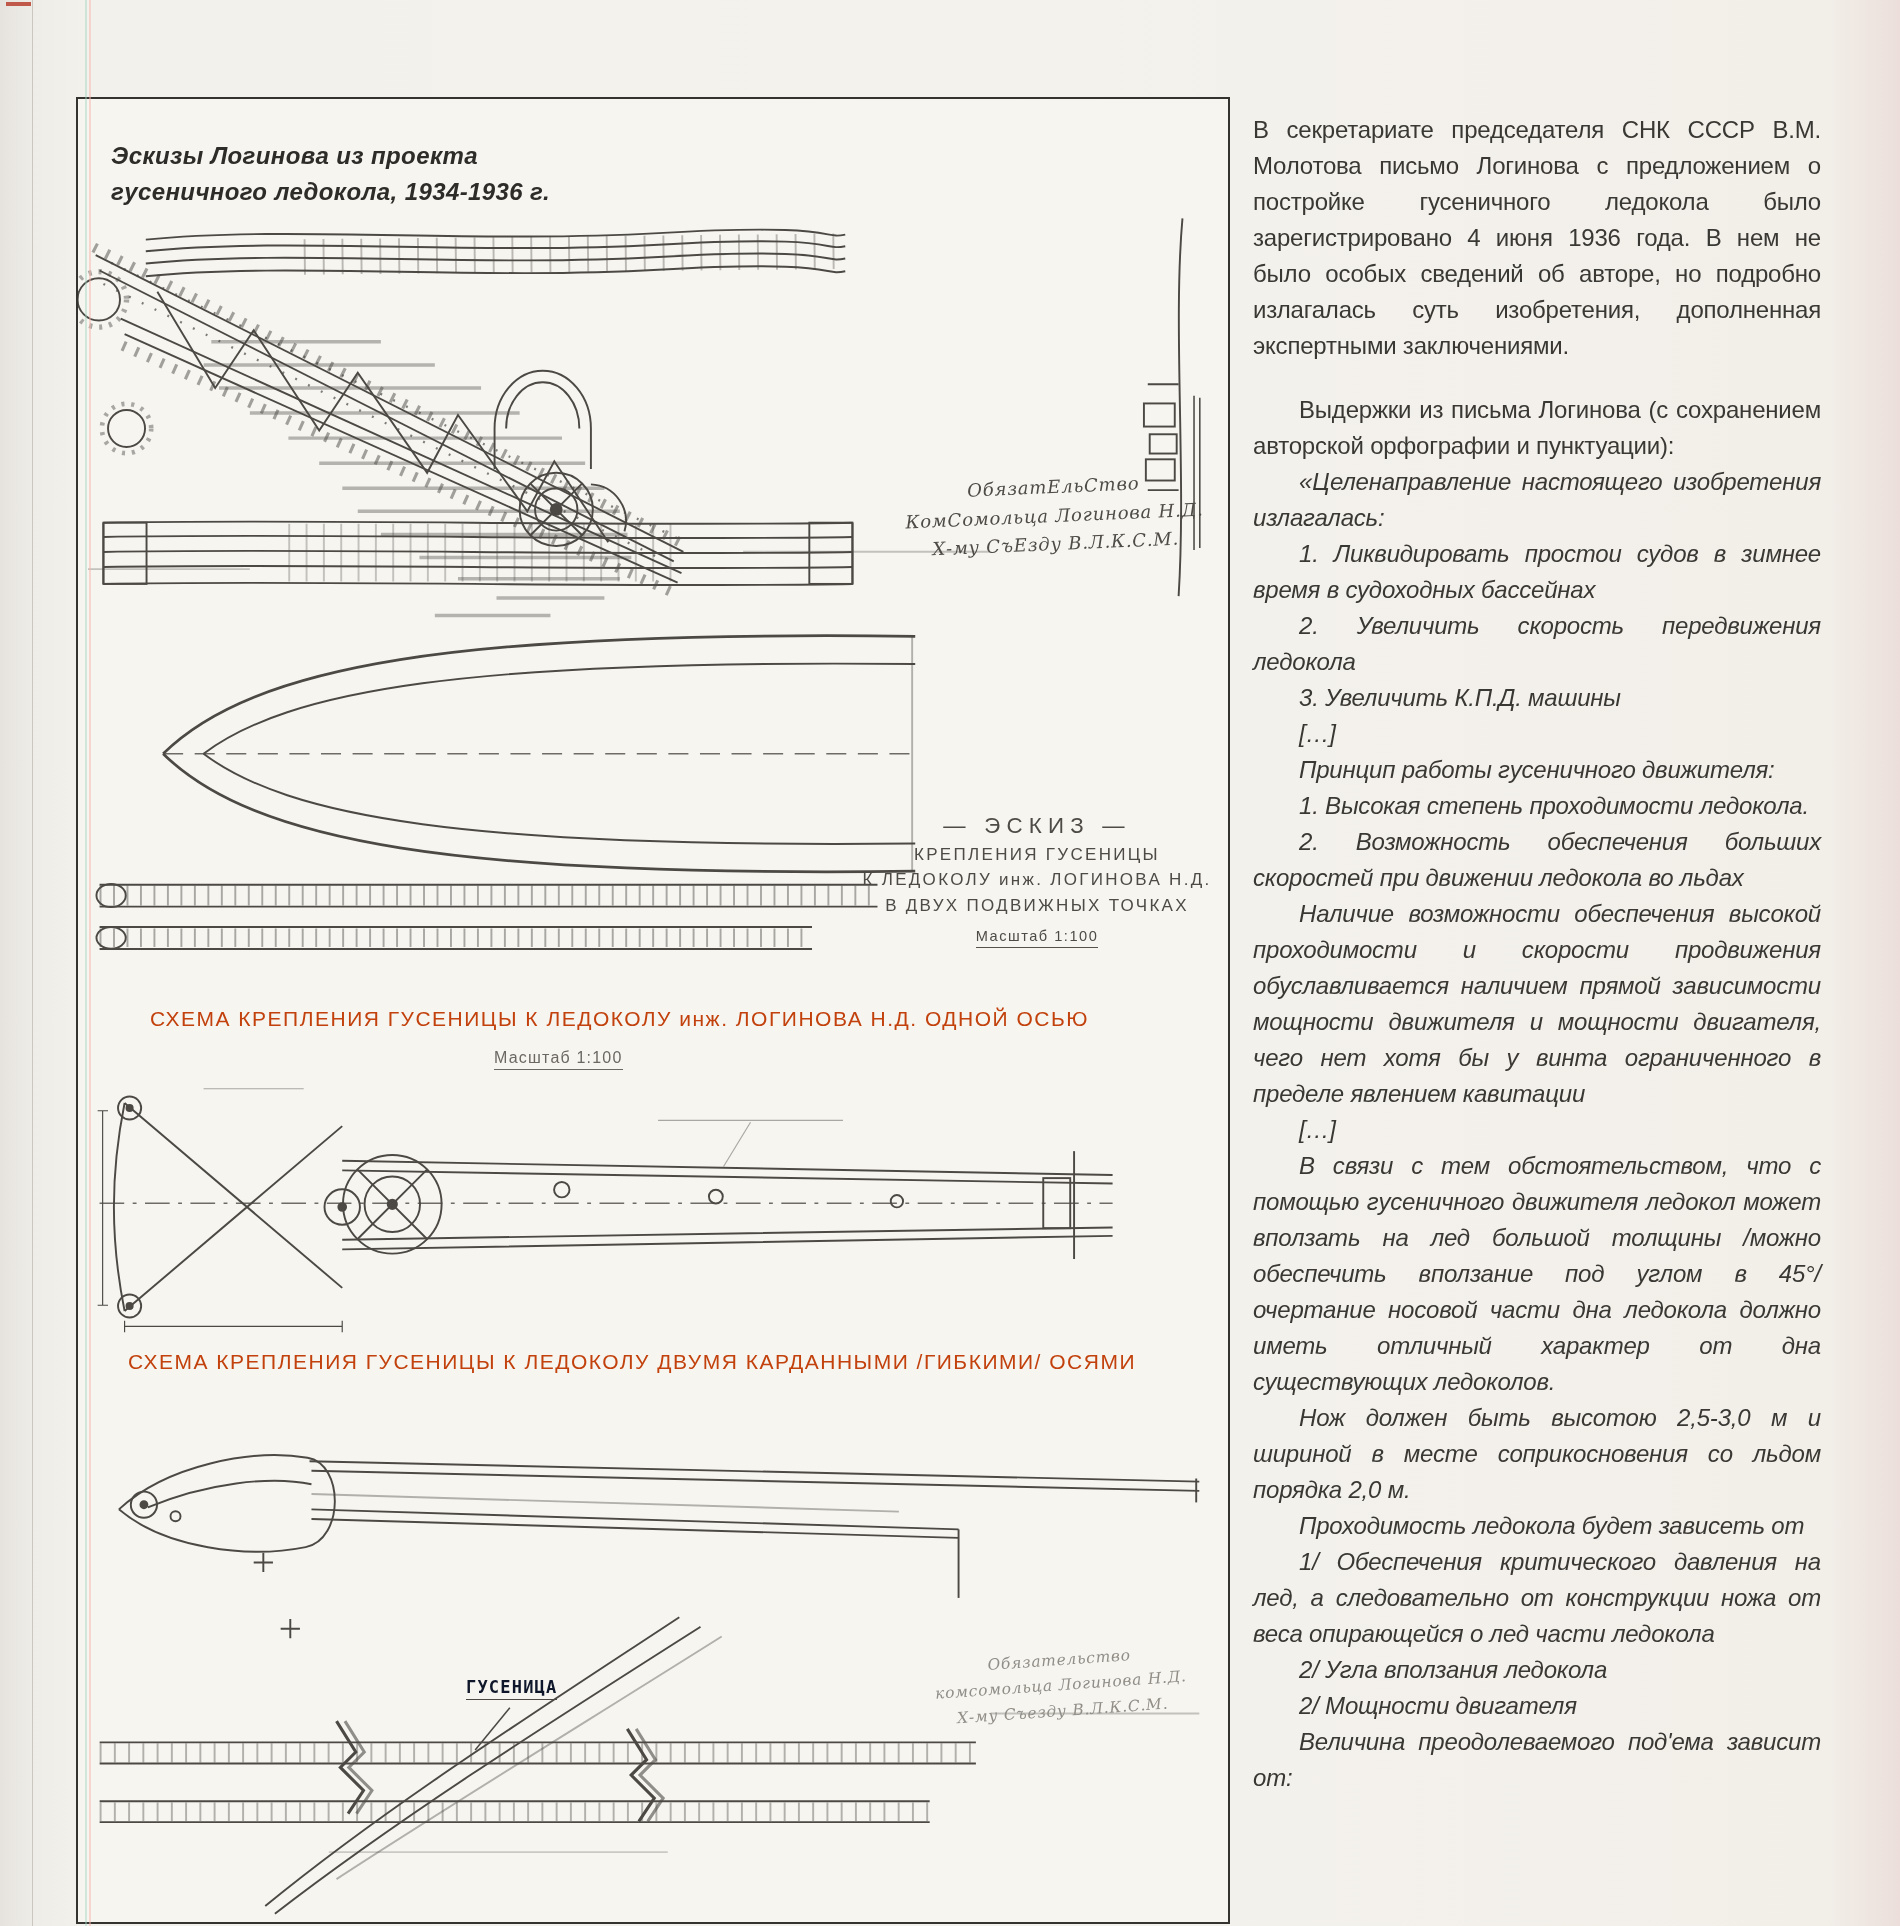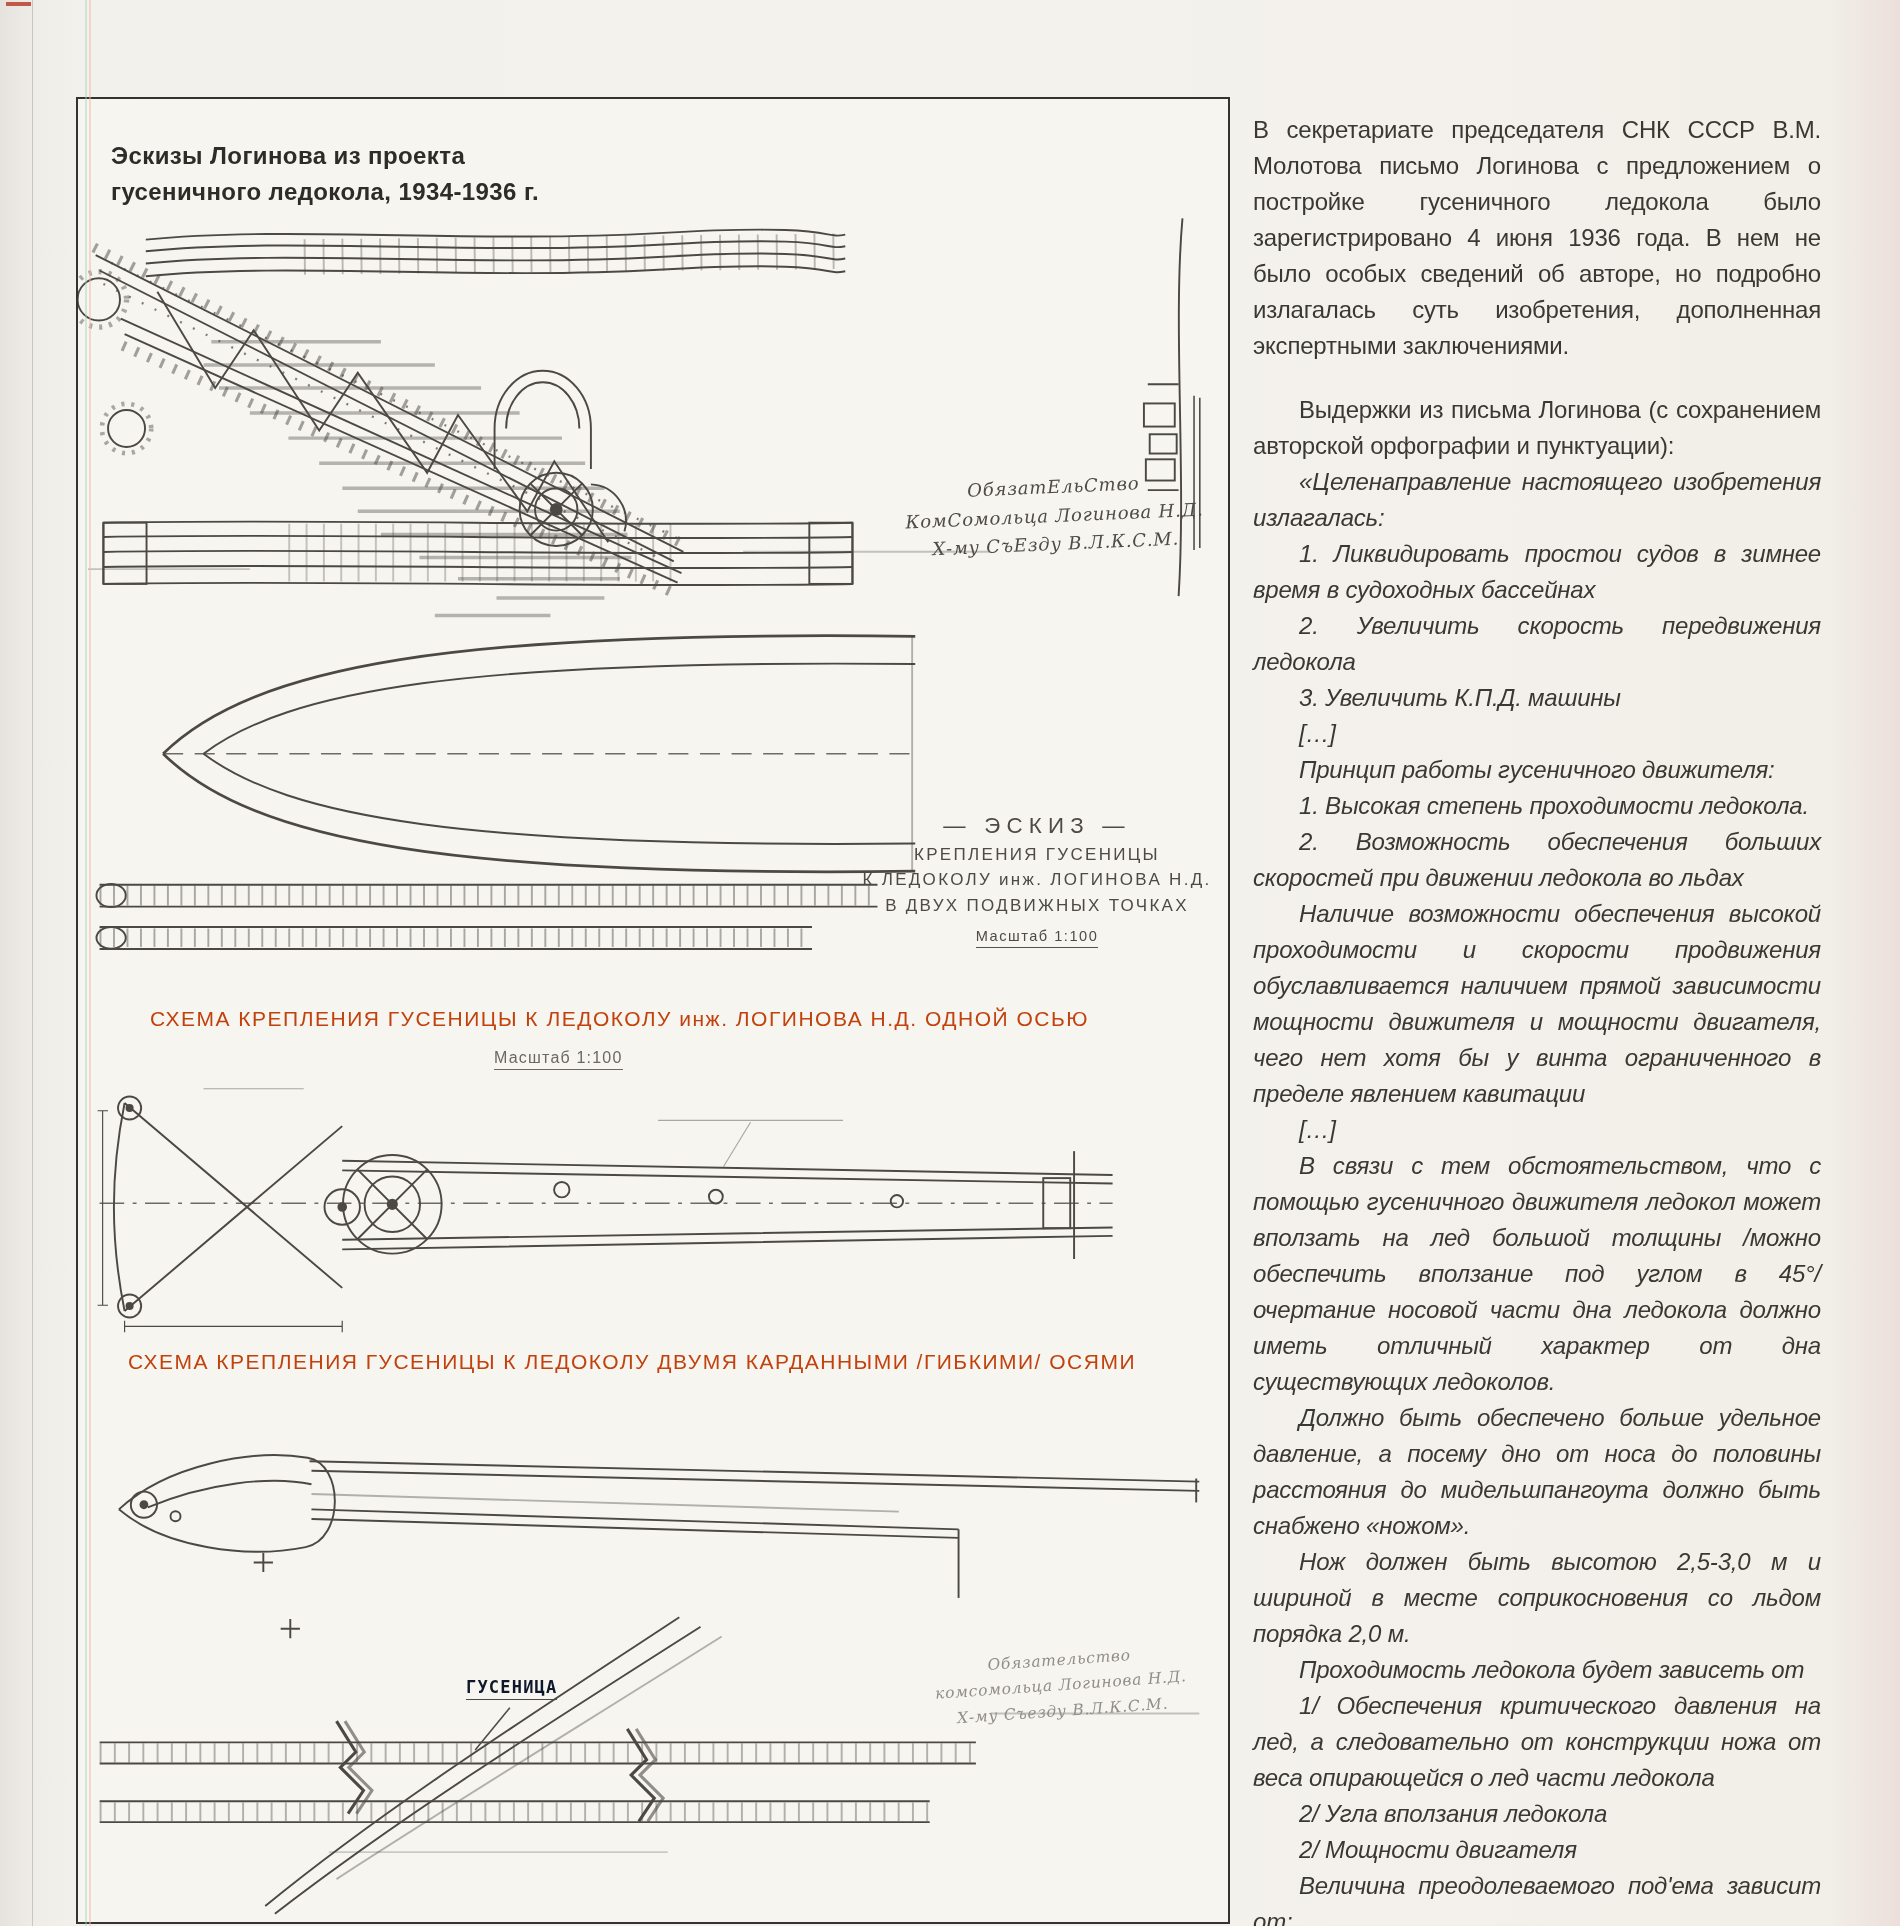--- a/index.html
+++ b/index.html
@@ -18,21 +18,21 @@
   .speck{position:absolute;left:6.2px;top:1.5px;width:25px;height:4.6px;background:#b8402f;opacity:.85;}
 
   
   .figure-box{
     position:absolute;left:76px;top:97px;width:1150px;height:1823px;
     border:2.3px solid #35332f;background:#f6f5f0;overflow:hidden;
   }
   .figure-box *{position:absolute;}
   .fig-caption{
     left:33px;top:39px;width:732px;
-    font-size:24px;line-height:36px;font-weight:bold;
+    font-size:24px;line-height:36px;font-weight:bold;font-style:italic;
     color:#2e2c29;letter-spacing:0.4px;
   }
   svg.draw{overflow:visible}
   .stencil{font-family:Liberation Sans, sans-serif;color:#55524c;}
   .sketch-label{left:774px;top:710px;width:370px;text-align:center;color:#4e4b46;}
   .sketch-label div{position:static;}
   .sk-t1{font-size:22.3px;letter-spacing:6.2px;line-height:33px;}
   .sk-t2{font-size:17px;letter-spacing:2.3px;line-height:25.4px;}
   .sk-scale{display:inline-block;margin-top:10px;font-size:14.6px;letter-spacing:1.5px;
     border-bottom:1.5px solid #55524c;padding-bottom:3.1px;}
@@ -274,21 +274,20 @@
   <p class="p ind it">1. Ликвидировать простои судов в зимнее время в судоходных бассейнах</p>
   <p class="p ind it">2. Увеличить скорость передвижения ледокола</p>
   <p class="p ind it">3. Увеличить К.П.Д. машины</p>
   <p class="p ind it">[…]</p>
   <p class="p ind it">Принцип работы гусеничного движителя:</p>
   <p class="p ind it">1. Высокая степень проходимости ледокола.</p>
   <p class="p ind it">2. Возможность обеспечения больших скоростей при движении ледокола во льдах</p>
   <p class="p ind it">Наличие возможности обеспечения высокой проходимости и скорости продвижения обуславливается наличием прямой зависимости мощности движителя и мощности двигателя, чего нет хотя бы у винта ограниченного в пределе явлением кавитации</p>
   <p class="p ind it">[…]</p>
   <p class="p ind it">В связи с тем обстоятельством, что с помощью гусеничного движителя ледокол может вползать на лед большой толщины /можно обеспечить вползание под углом в 45°/ очертание носовой части дна ледокола должно иметь отличный характер от дна существующих ледоколов.</p>
-  <p class="p ind it">Должно быть обеспечено больше удельное давление, а посему дно от носа до половины расстояния до мидельшпангоута должно быть снабжено «ножом».</p>
   <p class="p ind it">Нож должен быть высотою 2,5-3,0 м и шириной в месте соприкосновения со льдом порядка 2,0 м.</p>
   <p class="p ind it">Проходимость ледокола будет зависеть от</p>
   <p class="p ind it">1/ Обеспечения критического давления на лед, а следовательно от конструкции ножа от веса опирающейся о лед части ледокола</p>
   <p class="p ind it">2/ Угла вползания ледокола</p>
   <p class="p ind it">2/ Мощности двигателя</p>
   <p class="p ind it">Величина преодолеваемого под'ема зависит от:</p>
 
 </div>
 
 <div class="fringe-cyan"></div>

